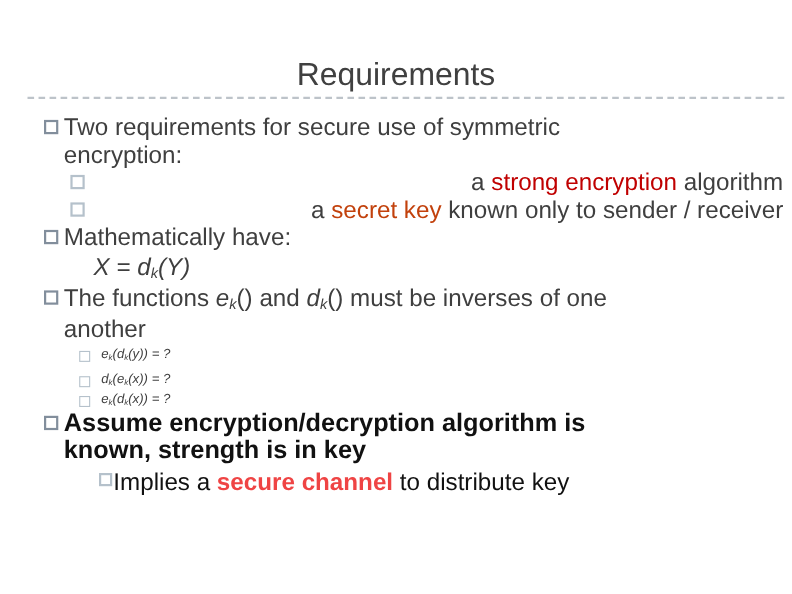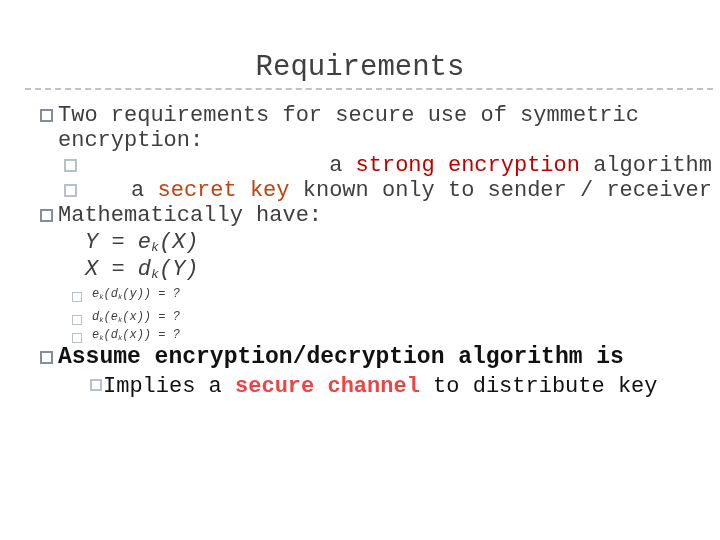--- a/index.html
+++ b/index.html
@@ -1,21 +1,21 @@
 <!DOCTYPE html>
 <html style="--title: #404040; --body: #3f3f3f; --divider: #bdc3c9; --bullet1: #828e9c; --bullet2: #b5c1cb; --arrow: #7d9db8; --pagenum: #666666;"><head>
 <meta charset="utf-8">
 <style>
   html, body { margin: 0; padding: 0; background: #ffffff; }
   #slide {
     position: relative;
     width: 720px; height: 456px;
     background: #ffffff;
     overflow: hidden;
-    font-family: Liberation Mono, monospace;
+    font-family: Liberation Sans, sans-serif;
   }
   #slide-title {
     position: absolute;
     top: 52px; left: 0; width: 100%;
     text-align: center;
     font-size: 29px;
     line-height: 32px;
     color: var(--title);
   }
   .divider {
@@ -76,26 +76,26 @@
 
 <div id="slide">
   <div id="slide-title">Requirements</div>
   <div id="title-divider" class="divider"></div>
 
   <div id="content">
       <div class="line l1"><span class="bullet"></span><span>Two requirements for secure use of symmetric</span><br><span>encryption:</span></div>
       <div class="line l2"><span class="bullet"></span><span>a </span><span style="color: rgb(192, 0, 0);">strong encryption</span><span> algorithm</span></div>
       <div class="line l2"><span class="bullet"></span><span>a </span><span style="color: #c2410c;">secret key</span><span> known only to sender / receiver</span></div>
       <div class="line l1"><span class="bullet"></span><span>Mathematically have:</span></div>
-      <div class="line eq"><span class="it">Y = e</span><span class="it sub">k</span><span class="it">(X)</span></div>
       <div class="line eq"><span class="it">X = d</span><span class="it sub">k</span><span class="it">(Y)</span></div>
+      <div class="line l1"><span class="bullet"></span><span>The functions </span><span class="it">e</span><span class="it sub">k</span><span>() and </span><span class="it">d</span><span class="it sub">k</span><span>() must be inverses of one</span><br><span>another</span></div>
       <div class="line l3"><span class="bullet"></span><span class="it">e</span><span class="it sub">k</span><span class="it">(</span><span class="it">d</span><span class="it sub">k</span><span class="it">(y)) = ?</span></div>
       <div class="line l3"><span class="bullet"></span><span class="it">d</span><span class="it sub">k</span><span class="it">(</span><span class="it">e</span><span class="it sub">k</span><span class="it">(x)) = ?</span></div>
       <div class="line l3"><span class="bullet"></span><span class="it">e</span><span class="it sub">k</span><span class="it">(</span><span class="it">d</span><span class="it sub">k</span><span class="it">(x)) = ?</span></div>
-      <div class="line l1 bold-line" style="color: rgb(17, 17, 17);"><span class="bullet"></span><span>Assume encryption/decryption algorithm is</span><br></div>
+      <div class="line l1 bold-line" style="color: rgb(17, 17, 17);"><span class="bullet"></span><span>Assume encryption/decryption algorithm is</span><br><span>known, strength is in key</span></div>
       <div class="line deep" style="color: rgb(17, 17, 17);"><span class="bullet"></span><span>Implies a </span><span class="bd" style="color: #ef4444;">secure channel</span><span> to distribute key</span></div>
     </div>
 
   <div id="footer-divider" class="divider"></div>
   <div id="footer">
     <div id="footer-arrow"></div>
     <div id="page-number">20</div>
   </div>
 </div>
 

